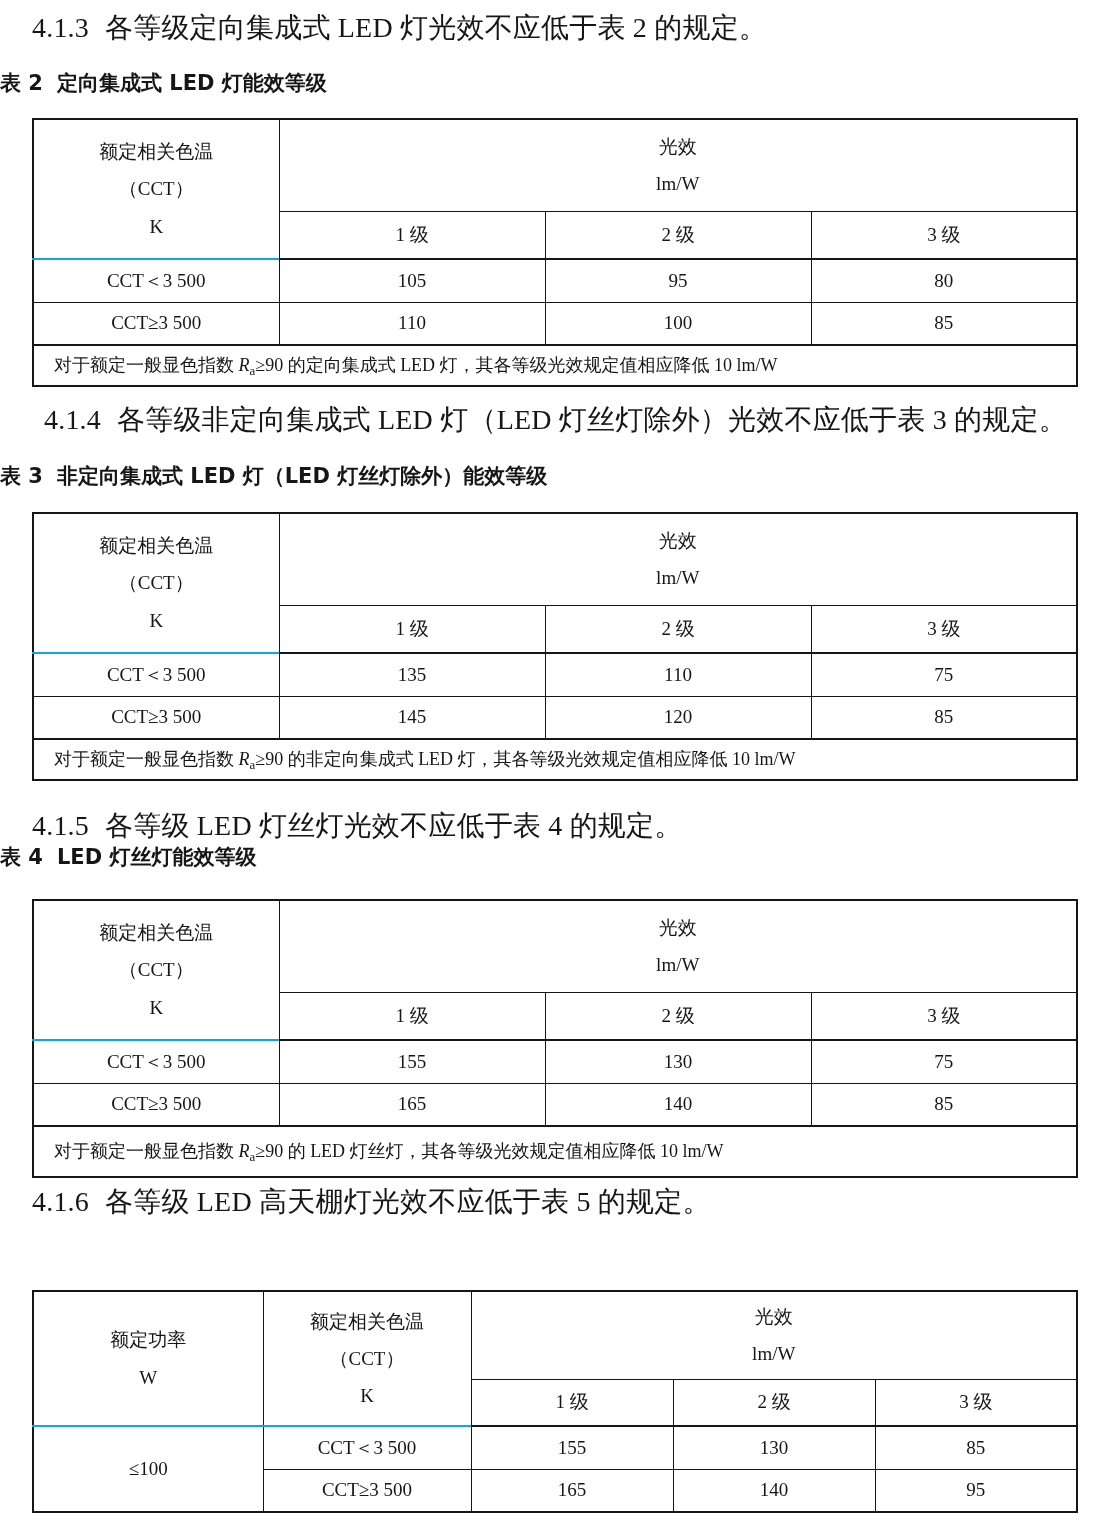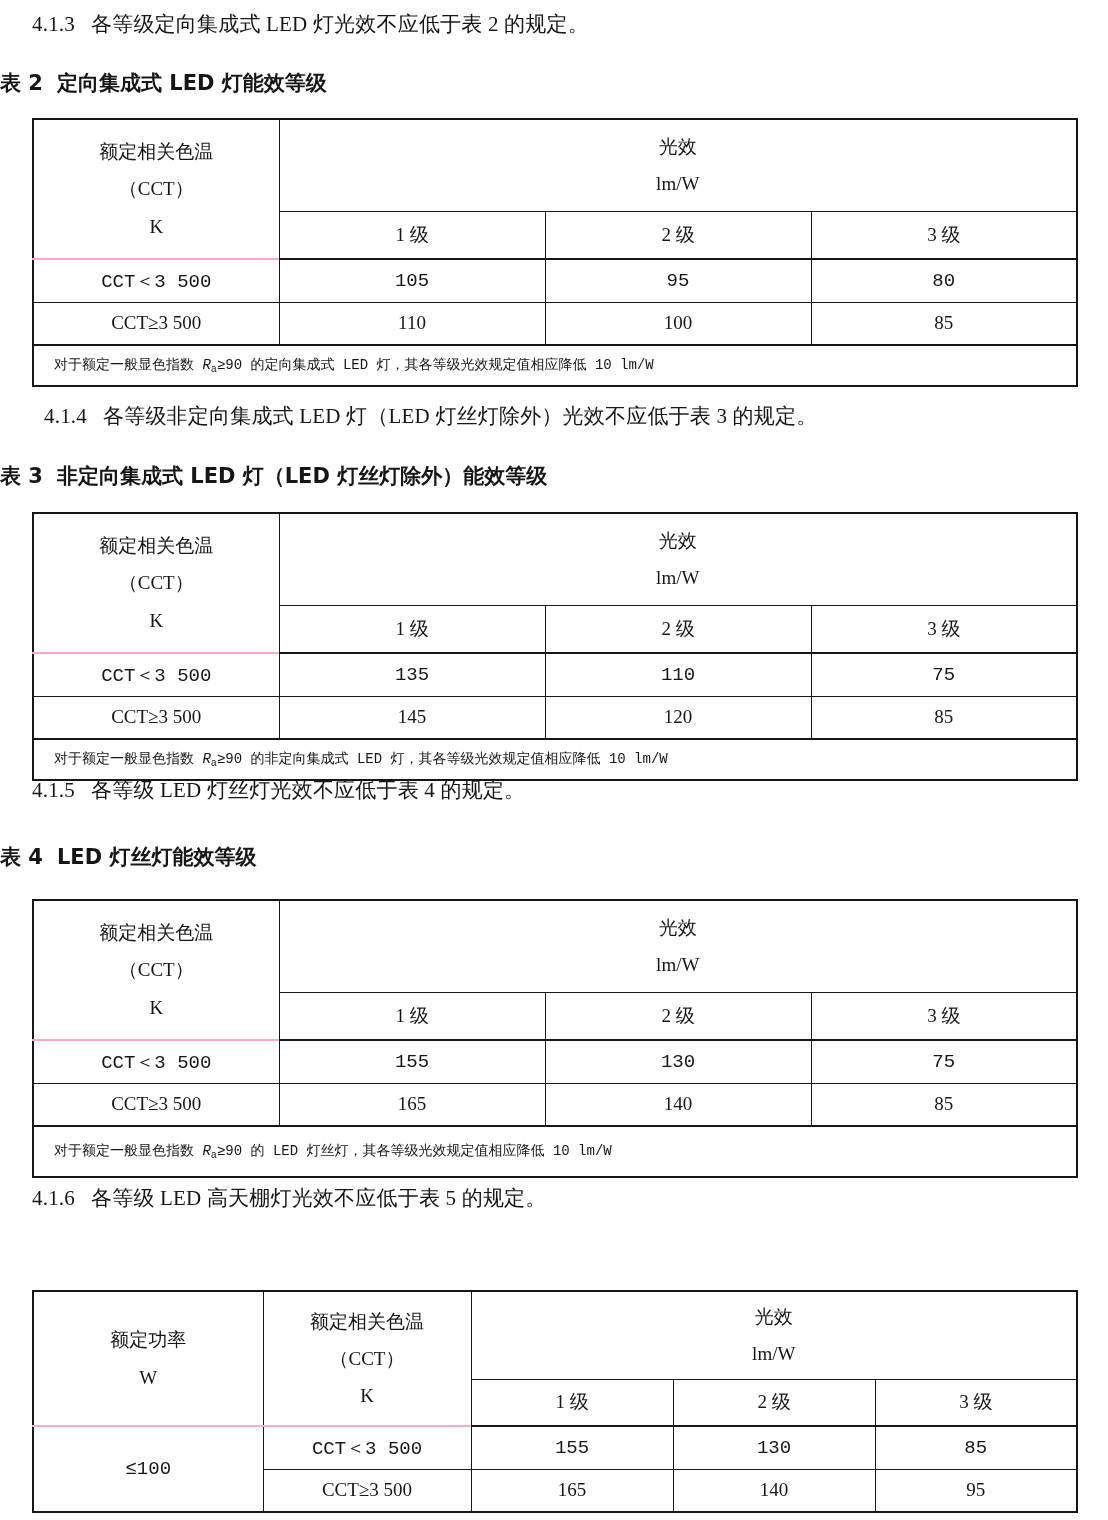--- a/index.html
+++ b/index.html
@@ -13,21 +13,21 @@
     position: relative;
     overflow: hidden;
   }
 
   .page { position: relative; width: 1108px; height: 1520px; }
 
   
   .clause {
     position: absolute;
     left: 32px;
-    font-size: 21px;
+    font-size: 28px;
     line-height: 1;
     white-space: nowrap;
     letter-spacing: 0.2px;
   }
   .clause .num { margin-right: 16px; }
 
   
   .caption {
     position: absolute;
     left: 0;
@@ -52,30 +52,30 @@
   }
   .tbl td {
     border: 1px solid #161616;
     text-align: center;
     vertical-align: middle;
     padding: 0 4px;
     font-weight: normal;
   }
   
   .tbl { border: 2px solid #161616; }
-  .tbl td.thick-top { border-top: 2px solid #f9a8d4; font-family: Liberation Mono, monospace; }
+  .tbl td.thick-top { border-top: 2px solid #0ea5e9; }
   .tbl td.thick-bottom { border-bottom: 2px solid #161616; }
 
   .hdr-left { line-height: 1.95; margin-left: 26px; }
   .hdr-unit { line-height: 1.95; }
 
   .note {
     text-align: left !important;
     padding-left: 20px !important;
-    font-size: 14px;
+    font-size: 18px;
     white-space: nowrap;
   }
   .ital { font-style: italic; }
   .sub { font-size: 0.72em; vertical-align: -0.28em; }
 </style>
 </head>
 <body>
 
 <div class="page">
 
@@ -176,21 +176,21 @@
         <td class="thick-bottom">85</td>
       </tr>
       <tr>
         <td colspan="4" class="note thick-top" style="height:41px;">
           <span>对于额定一般显色指数 </span><span class="ital">R</span><span class="sub">a</span><span>≥90 的非定向集成式 LED 灯，其各等级光效规定值相应降低 10 lm/W</span>
         </td>
       </tr>
     </tbody>
   </table>
 
-  <div class="clause" style="top:780px;">
+  <div class="clause" style="top:812px;">
     <span class="num">4.1.5</span><span>各等级 LED 灯丝灯光效不应低于表 4 的规定。</span>
   </div>
 
   <div class="caption" style="top:847px;">
     <span>表 4</span><span class="cap-sp"></span><span>LED 灯丝灯能效等级</span>
   </div>
 
   <table class="tbl" style="top:899px;">
     <colgroup>
       <col style="width:246px">

